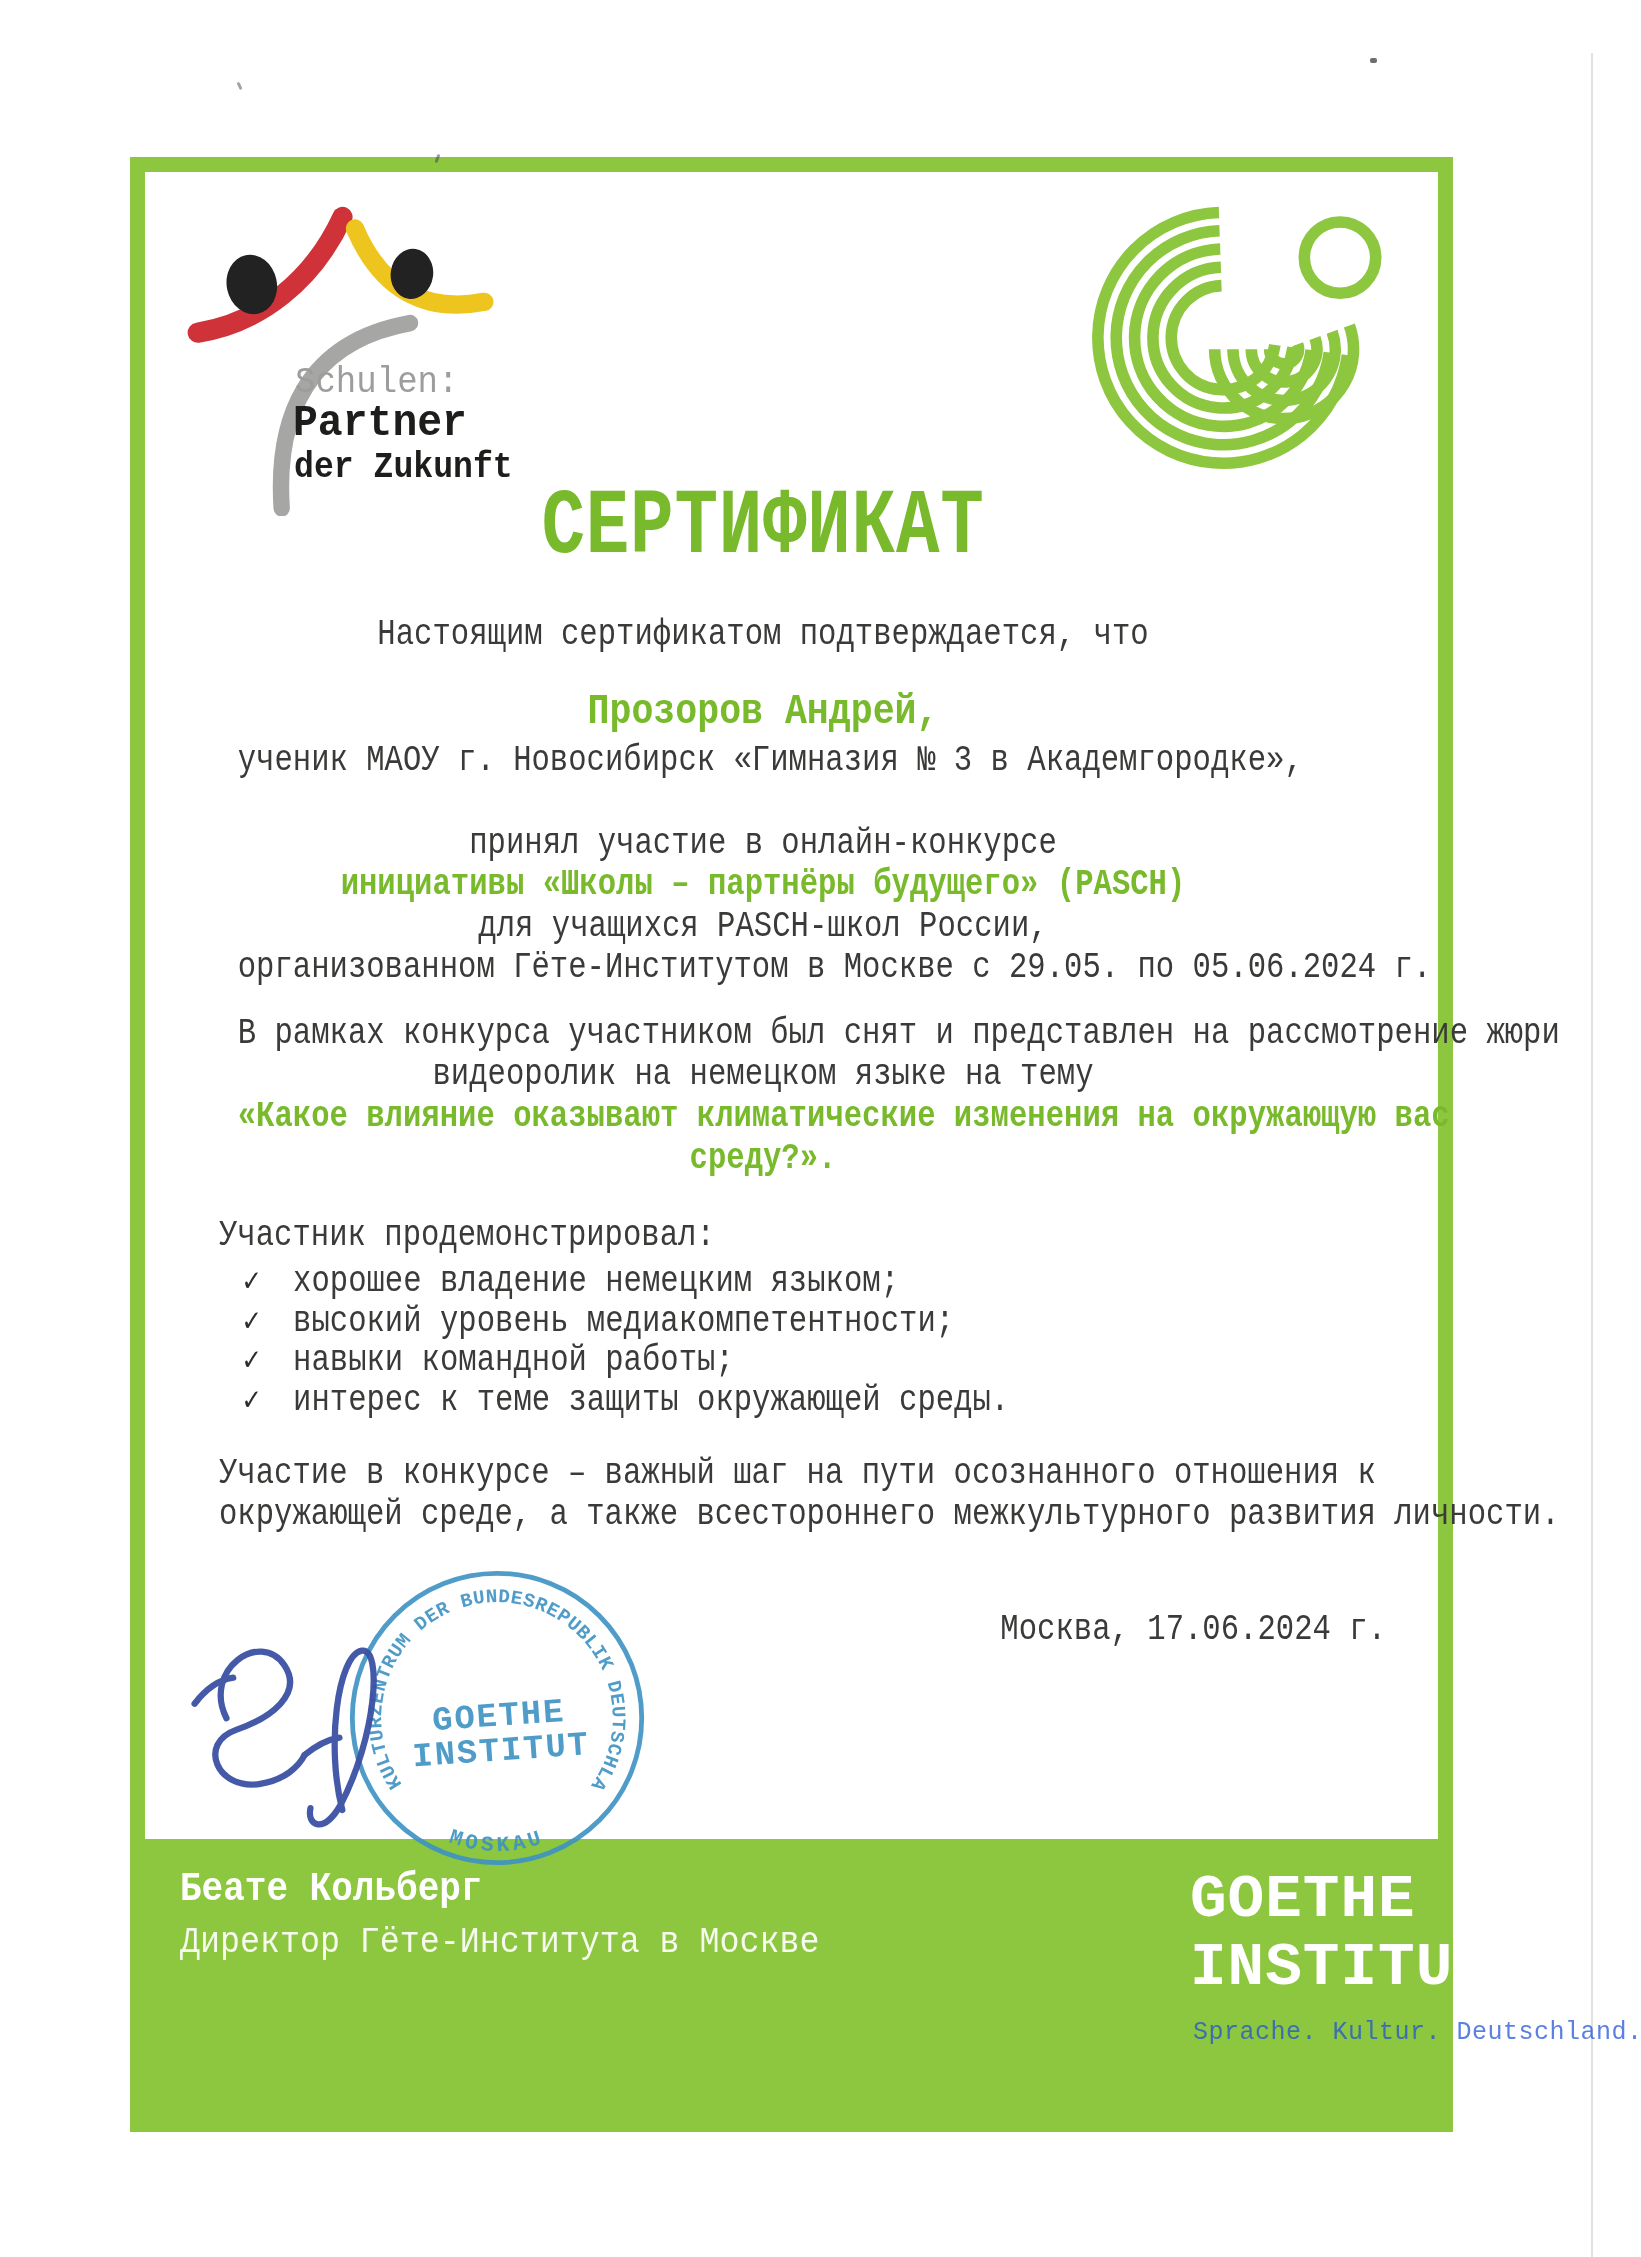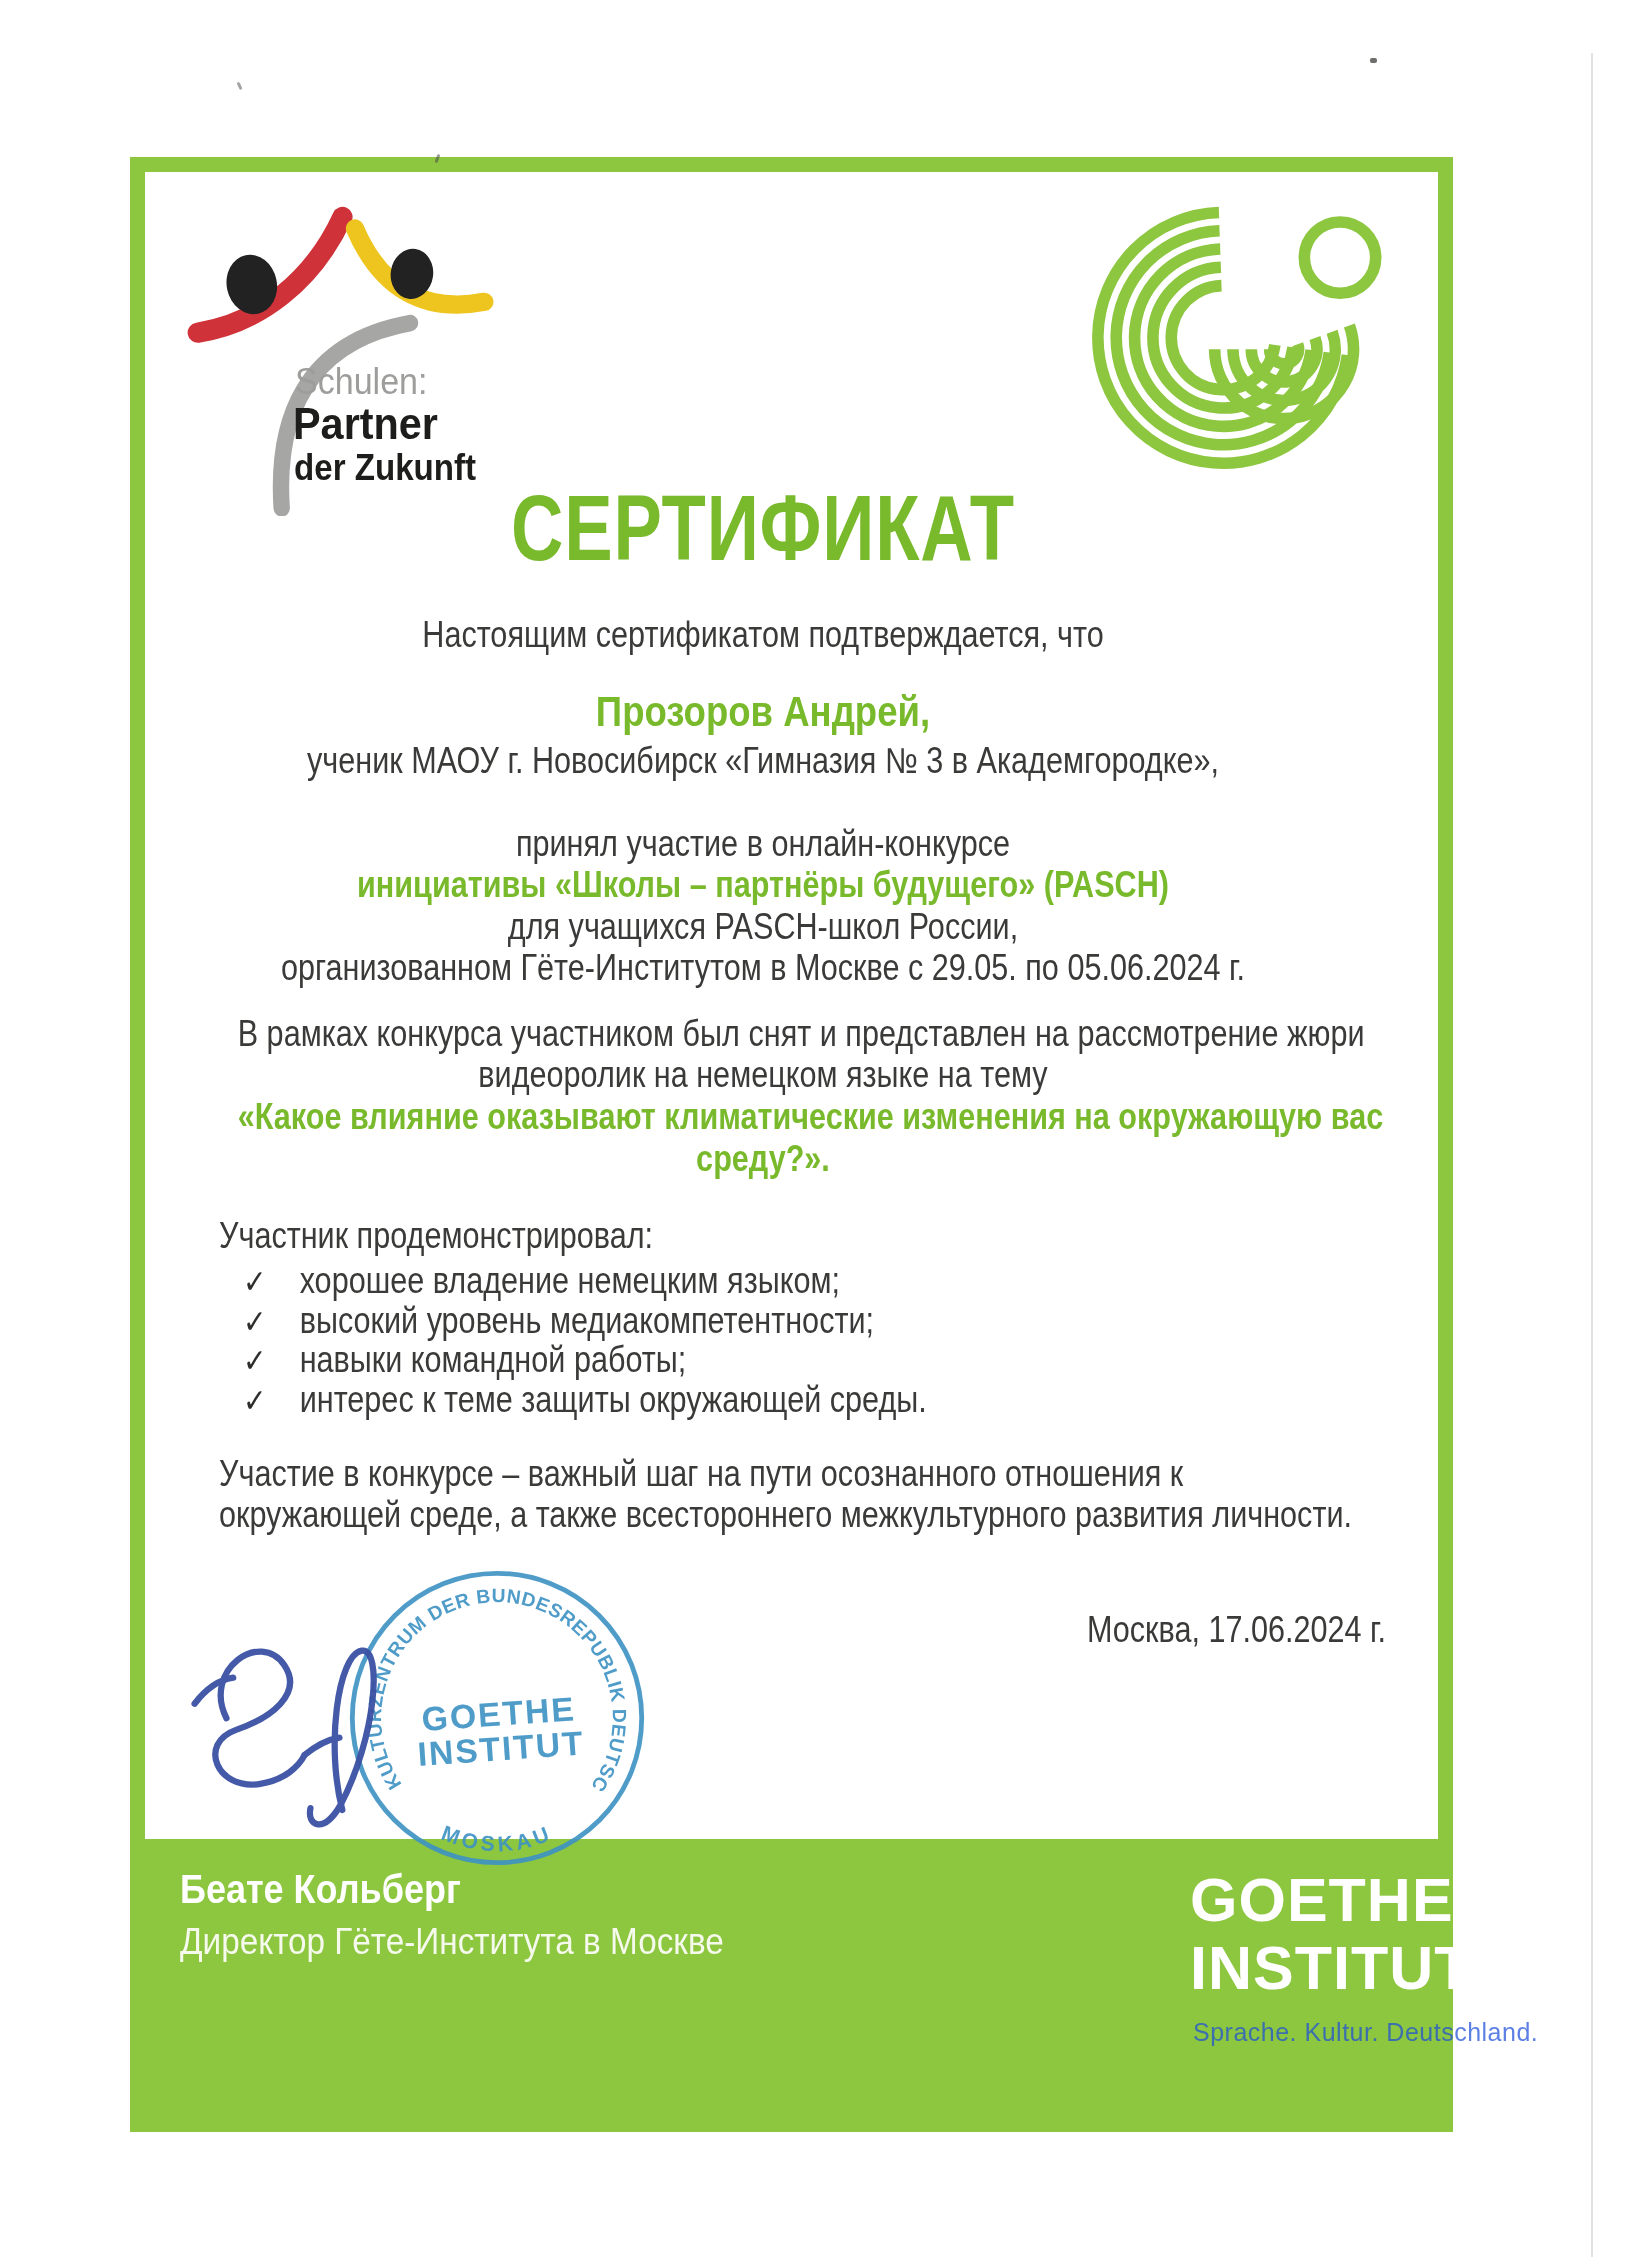--- a/index.html
+++ b/index.html
@@ -1,17 +1,17 @@
 <!DOCTYPE html>
 <html><head>
 <meta charset="utf-8">
 <style>
   html,body{margin:0;padding:0;background:#ffffff;}
   #canvas{position:relative;width:1641px;height:2257px;background:#ffffff;overflow:hidden;
-          font-family:Liberation Sans, sans-serif;color:#3a3a39;}
+          font-family:Liberation Mono, monospace;color:#3a3a39;}
   .abs{position:absolute;}
   
   .frame{left:130px;top:157px;width:1323px;height:1974px;border:15.4px solid #8dc63f;box-sizing:border-box;background:#ffffff;}
   .band{left:130px;top:1839px;width:1323px;height:293px;background:#8dc63f;}
   
   .cline{position:absolute;left:145px;width:1236px;text-align:center;font-size:36px;line-height:1.15;
          color:#3a3a39;transform:scaleX(.85);transform-origin:50% 50%;white-space:nowrap;}
   .greenb{color:#79b92c;font-weight:700;}
   .title{position:absolute;left:145px;width:1236px;text-align:center;font-size:93px;font-weight:700;
          color:#79b92c;letter-spacing:1px;transform:scaleX(.78);transform-origin:50% 50%;white-space:nowrap;}

